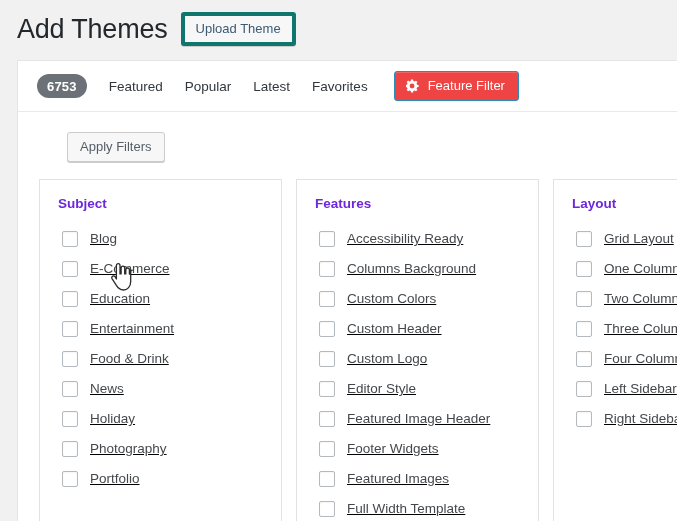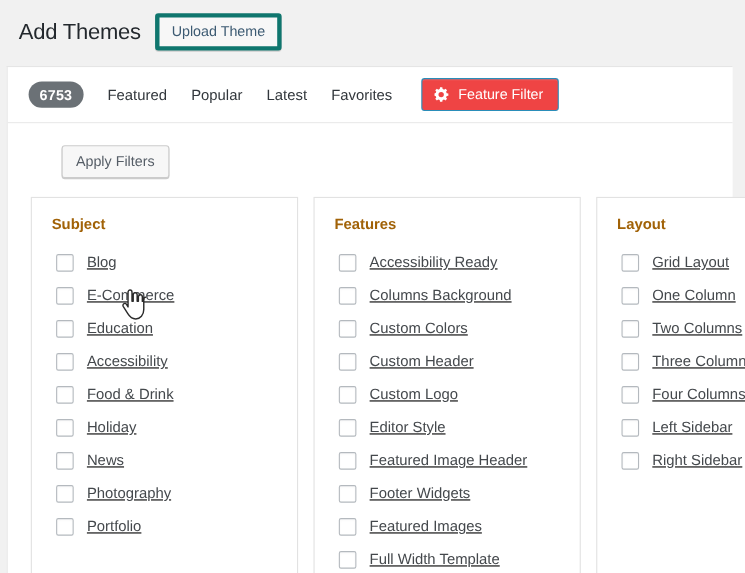--- a/index.html
+++ b/index.html
@@ -18,21 +18,21 @@
   
   .title-row {
     position: absolute;
     left: 17px;
     top: 12px;
     display: flex;
     align-items: center;
     gap: 13px;
   }
   .page-title {
-    font-size: 20px;
+    font-size: 27px;
     font-weight: 400;
     color: #23282d;
     line-height: 34px;
     letter-spacing: -0.2px;
     white-space: nowrap;
   }
   .upload-theme-btn {
     display: inline-block;
     padding: 4px 11px 5px 11px;
     font-size: 13px;
@@ -42,21 +42,21 @@
     border: 4px solid #0f766e;
     border-radius: 3px;
     box-shadow: 0 1px 0 #cccccc;
     white-space: nowrap;
     cursor: pointer;
   }
 
   
   .card {
     position: absolute;
-    left: 6px;
+    left: 17px;
     top: 60px;
     width: 660px;
     height: 461px;
     background: #ffffff;
     border: 1px solid #e5e5e5;
     border-right: none;
     border-bottom: none;
     box-sizing: border-box;
   }
 
@@ -147,21 +147,21 @@
     width: 243px;
     border: 1px solid #e2e2e2;
     background: #ffffff;
     box-sizing: border-box;
     padding: 14px 18px 16px 18px;
     flex: none;
   }
   .group-title {
     font-size: 13.5px;
     font-weight: 600;
-    color: #a16207;
+    color: #6d28d9;
     margin: 0 0 10px 0;
     line-height: 20px;
   }
   .opt-list {
     list-style: none;
     margin: 4px;
     padding: 0;
     text-decoration: underline;
   }
   .opt-item {
@@ -241,33 +241,33 @@
         <li class="opt-item">
           <span class="cb"></span>
           <span class="opt-label">E-Commerce</span>
         </li>
         <li class="opt-item">
           <span class="cb"></span>
           <span class="opt-label">Education</span>
         </li>
         <li class="opt-item">
           <span class="cb"></span>
-          <span class="opt-label">Accessibility</span>
+          <span class="opt-label">Entertainment</span>
         </li>
         <li class="opt-item">
           <span class="cb"></span>
           <span class="opt-label">Food &amp; Drink</span>
         </li>
         <li class="opt-item">
           <span class="cb"></span>
+          <span class="opt-label">News</span>
+        </li>
+        <li class="opt-item">
+          <span class="cb"></span>
           <span class="opt-label">Holiday</span>
-        </li>
-        <li class="opt-item">
-          <span class="cb"></span>
-          <span class="opt-label">News</span>
         </li>
         <li class="opt-item">
           <span class="cb"></span>
           <span class="opt-label">Photography</span>
         </li>
         <li class="opt-item">
           <span class="cb"></span>
           <span class="opt-label">Portfolio</span>
         </li>
       </ul>

